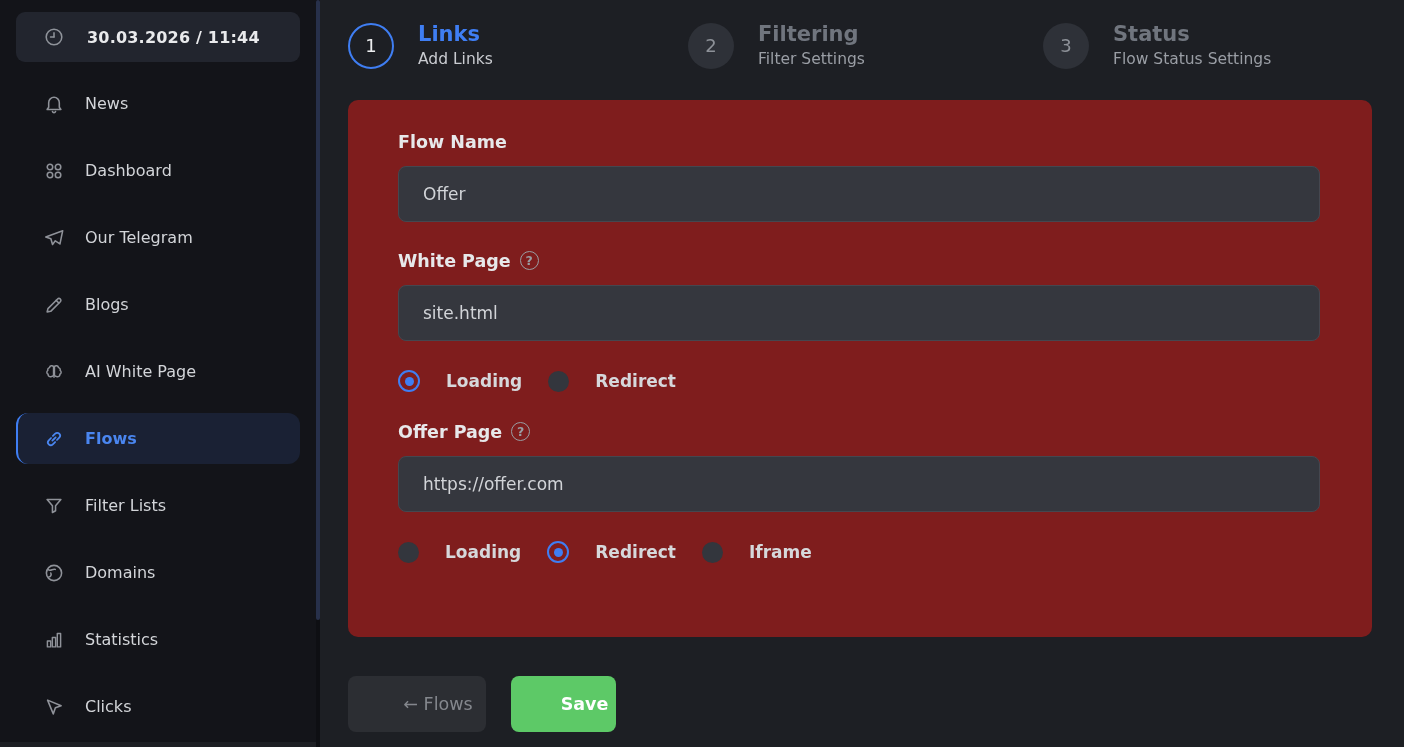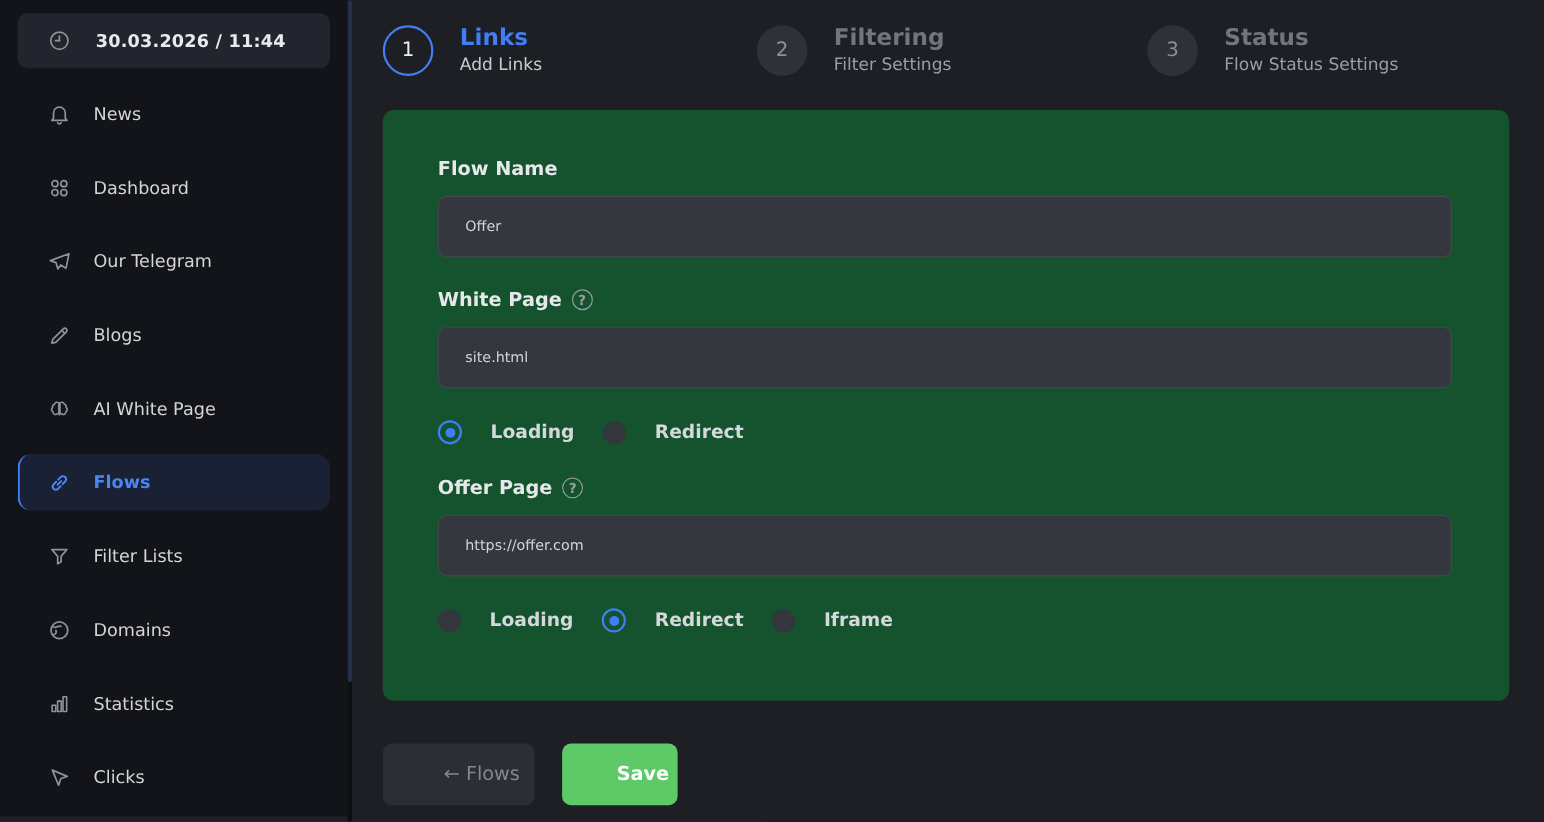--- a/index.html
+++ b/index.html
@@ -64,38 +64,38 @@
   }
   .step-texts { display: flex; flex-direction: column; gap: 3px; }
   .step-title { font-size: 21px; font-weight: 700; color: #70757e; line-height: 24px; }
   .step-sub { font-size: 15.5px; color: #9a9ea5; line-height: 20px; }
   .step.active .step-title { color: #3f7ef3; }
   .step.active .step-sub { color: #c9cbd0; }
 
   
   .card {
     position: absolute; left: 28px; top: 100px; width: 1024px; height: 537px;
-    background: #14532d; border-radius: 10px;
-    padding: 43px 52px 0 50px;
+    background: #7f1d1d; border-radius: 10px;
+    padding: 31px 52px 0 50px;
   }
   .field-label {
     display: flex; align-items: center; gap: 9px;
     font-size: 17.5px; font-weight: 700; color: #e7e8ea;
     height: 21px; margin-bottom: 14px;
   }
   .help-icon {
     width: 19px; height: 19px; border-radius: 50%;
     border: 1.7px solid #9a9da3; color: #9a9da3;
     display: inline-flex; align-items: center; justify-content: center;
     font-size: 12.5px; font-weight: 700; cursor: pointer;
   }
   .text-input {
     width: 922px; height: 56px; margin-bottom: 28px;
     background: #35373e; border: 1px solid #45474f; border-radius: 8px;
-    color: #d2d4d8; font-size: 13px; padding: 0 24px;
+    color: #d2d4d8; font-size: 17px; padding: 0 24px;
     font-family: "DejaVu Sans", "Liberation Sans", sans-serif;
     outline: none; display: block;
   }
   .radio-row { display: flex; align-items: center; gap: 26px; height: 24px; }
   .radio-row.first { margin-bottom: 28px; }
   .radio-option { display: inline-flex; align-items: center; gap: 26px; cursor: pointer; }
   .radio {
     width: 21px; height: 21px; border-radius: 50%; background: #33363d;
     display: inline-flex; align-items: center; justify-content: center; flex: none;
   }

